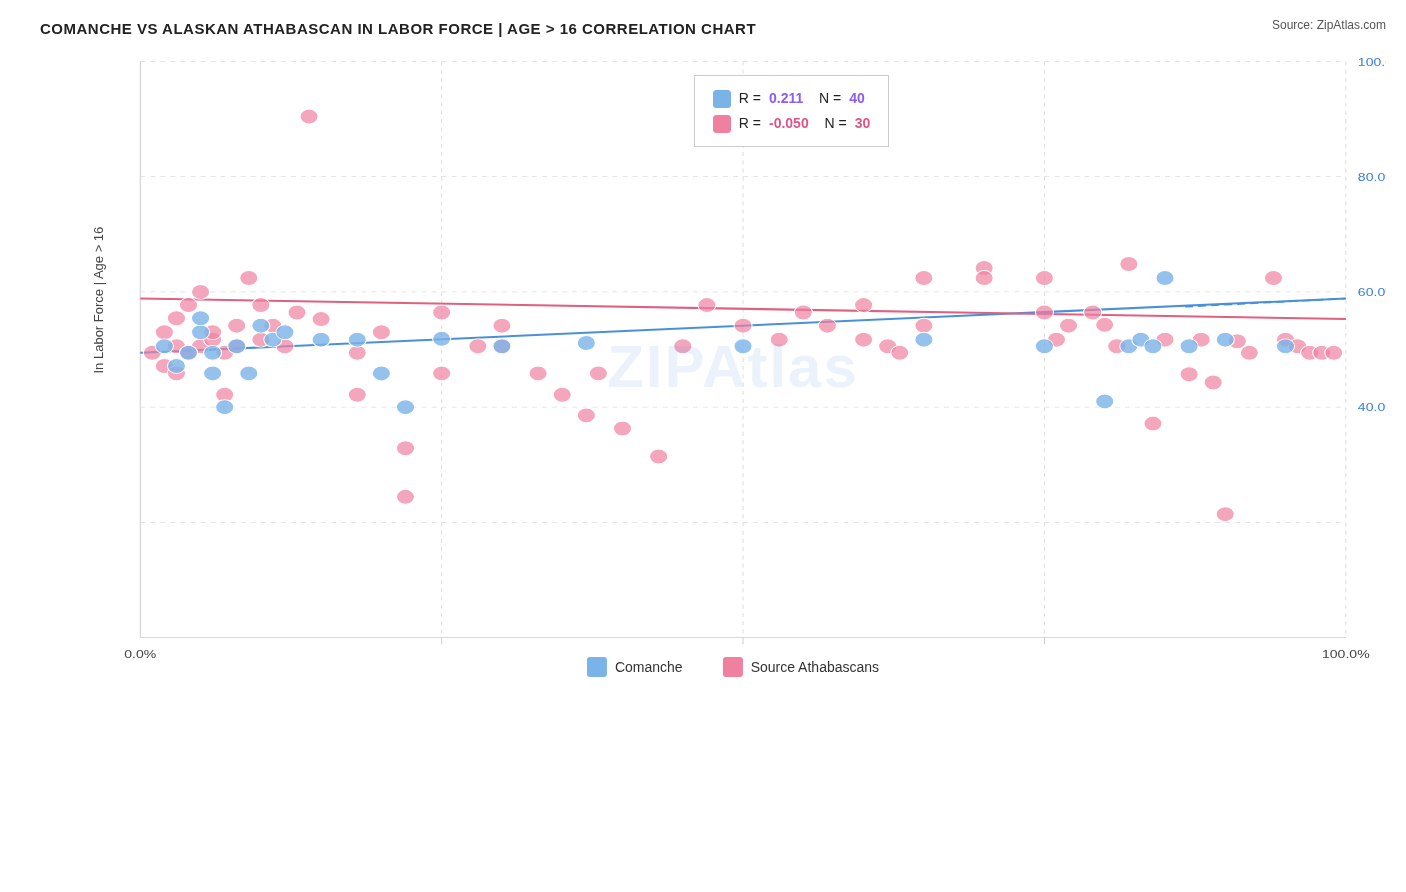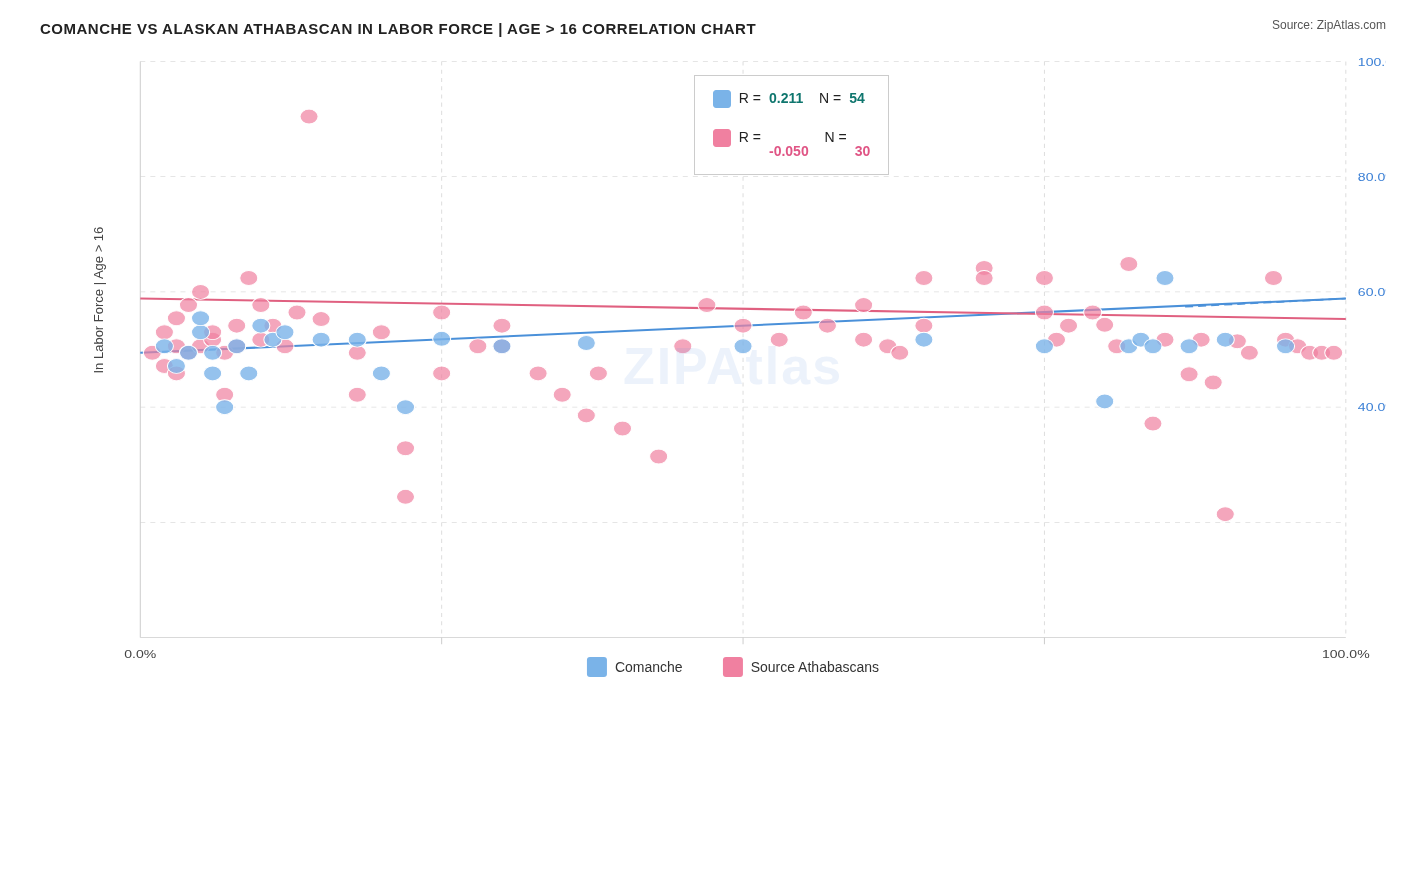--- a/index.html
+++ b/index.html
@@ -62,22 +62,22 @@
       border-radius: 3px;
       flex-shrink: 0;
     }
     .legend-text {
       font-size: 14px;
       color: #222;
     }
     .legend-val {
       font-weight: bold;
     }
-    .blue-val { color: #0f766e; }
-    .pink-val { color: #e05585; margin-top: 28px; }
+    .blue-val { color: #8b5cf6; }
+    .pink-val { color: #e05585; }
     .bottom-legend {
       position: absolute;
       bottom: 10px;
       left: 50%;
       transform: translateX(-50%);
       display: flex;
       gap: 40px;
       align-items: center;
     }
     .bottom-legend-item {
@@ -100,21 +100,21 @@
       transform-origin: center center;
       font-size: 13px;
       color: #444;
       white-space: nowrap;
     }
     .watermark {
       position: absolute;
       top: 50%;
       left: 50%;
       transform: translate(-50%, -50%);
-      font-size: 52px;
+      font-size: 60px;
       color: rgba(100,150,220,0.12);
       font-weight: bold;
       white-space: nowrap;
       pointer-events: none;
       user-select: none;
       letter-spacing: 2px;
     }
   </style>
 </head>
 <body>
@@ -130,21 +130,21 @@
     
     <div class="watermark">ZIPAtlas</div>
 
     
     <div class="legend-box">
       <div class="legend-row">
         <div class="legend-swatch" style="background:#7ab3e8; border: 1.5px solid #7ab3e8;"></div>
         <span class="legend-text">R =</span>
         <span class="legend-val blue-val">0.211</span>
         <span class="legend-text">&nbsp;&nbsp;N =</span>
-        <span class="legend-val blue-val">54</span>
+        <span class="legend-val blue-val">40</span>
       </div>
       <div class="legend-row">
         <div class="legend-swatch" style="background:#f080a0; border: 1.5px solid #f080a0;"></div>
         <span class="legend-text">R =</span>
         <span class="legend-val pink-val">-0.050</span>
         <span class="legend-text">&nbsp;&nbsp;N =</span>
         <span class="legend-val pink-val">30</span>
       </div>
     </div>
 

